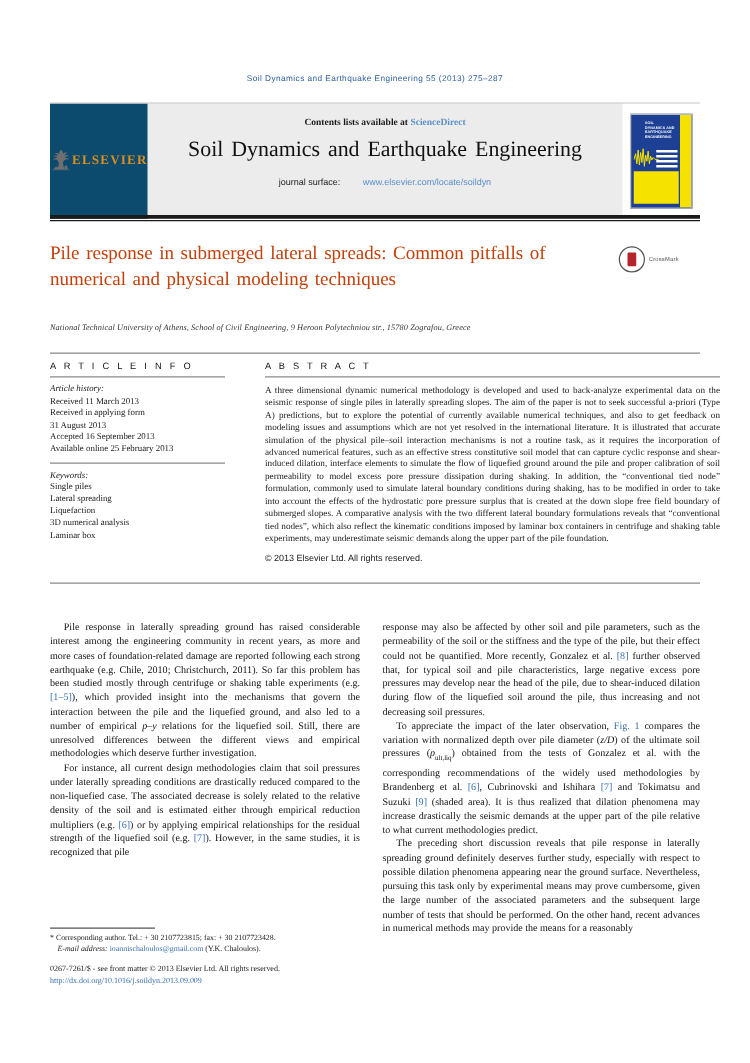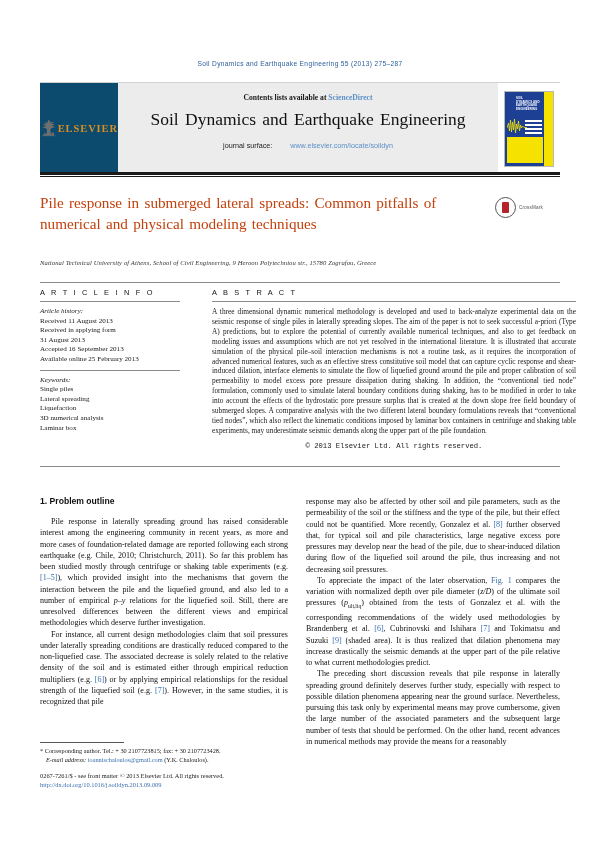--- a/index.html
+++ b/index.html
@@ -133,22 +133,22 @@
   .info-text{
     font-size:7.1px;line-height:9.6px;color:#1a1a1a;
     font-family:"Liberation Serif", serif;
   }
   .info-text .it{font-style:italic;}
   .abs-text{
     font-size:7.35px;line-height:9.9px;color:#1a1a1a;text-align:justify;
     font-family:"Liberation Serif", serif;
   }
   .abs-copy{
-    margin-top:6px;text-align:center;font-size:7.2px;color:#1a1a1a;
-    font-family:Liberation Mono, monospace;
+    margin-top:6px;text-align:left;font-size:7.2px;color:#1a1a1a;
+    font-family:Liberation Sans, sans-serif;
   }
   .panel-rule-bot{position:absolute;left:40px;top:466px;width:520px;height:1px;background:#8a8a8a;}
 
   
   .body-left{position:absolute;left:40px;top:496px;width:248px;}
   .body-right{position:absolute;left:306px;top:496px;width:254px;}
   .body-h{
     font-family:"Liberation Sans", sans-serif;
     font-size:8.6px;font-weight:700;color:#111;margin-bottom:10px;
   }
@@ -239,21 +239,21 @@
 
   <div class="affiliation">National Technical University of Athens, School of Civil Engineering, 9 Heroon Polytechniou str., 15780 Zografou, Greece</div>
 
   <div class="panel-rule-top"></div>
 
   <div class="col-info">
     <div class="sec-head">A R T I C L E  I N F O</div>
     <div class="hr-thin"></div>
     <div class="info-text">
       <span class="it">Article history:</span><br>
-      <span>Received 11 August 2013</span><br>
+      <span>Received 11 March 2013</span><br>
       <span>Received in applying form</span><br>
       <span>31 August 2013</span><br>
       <span>Accepted 16 September 2013</span><br>
       <span>Available online 25 February 2013</span>
     </div>
     <div class="hr-thin2"></div>
     <div class="info-text">
       <span class="it">Keywords:</span><br>
       <span>Single piles</span><br>
       <span>Lateral spreading</span><br>
@@ -266,21 +266,20 @@
   <div class="col-abs">
     <div class="sec-head">A B S T R A C T</div>
     <div class="hr-thin"></div>
     <div class="abs-text">A three dimensional dynamic numerical methodology is developed and used to back-analyze experimental data on the seismic response of single piles in laterally spreading slopes. The aim of the paper is not to seek successful a-priori (Type A) predictions, but to explore the potential of currently available numerical techniques, and also to get feedback on modeling issues and assumptions which are not yet resolved in the international literature. It is illustrated that accurate simulation of the physical pile–soil interaction mechanisms is not a routine task, as it requires the incorporation of advanced numerical features, such as an effective stress constitutive soil model that can capture cyclic response and shear-induced dilation, interface elements to simulate the flow of liquefied ground around the pile and proper calibration of soil permeability to model excess pore pressure dissipation during shaking. In addition, the “conventional tied node” formulation, commonly used to simulate lateral boundary conditions during shaking, has to be modified in order to take into account the effects of the hydrostatic pore pressure surplus that is created at the down slope free field boundary of submerged slopes. A comparative analysis with the two different lateral boundary formulations reveals that “conventional tied nodes”, which also reflect the kinematic conditions imposed by laminar box containers in centrifuge and shaking table experiments, may underestimate seismic demands along the upper part of the pile foundation.</div>
     <div class="abs-copy">© 2013 Elsevier Ltd. All rights reserved.</div>
   </div>
 
   <div class="panel-rule-bot"></div>
 
   <div class="body-left">
-    <div class="body-h">1. Problem outline</div>
 
     <p class="p"><span>Pile response in laterally spreading ground has raised considerable interest among the engineering community in recent years, as more and more cases of foundation-related damage are reported following each strong earthquake (e.g. Chile, 2010; Christchurch, 2011). So far this problem has been studied mostly through centrifuge or shaking table experiments (e.g. </span><span class="ref">[1–5]</span><span>), which provided insight into the mechanisms that govern the interaction between the pile and the liquefied ground, and also led to a number of empirical </span><span class="ital">p–y</span><span> relations for the liquefied soil. Still, there are unresolved differences between the different views and empirical methodologies which deserve further investigation.</span></p>
 
     <p class="p"><span>For instance, all current design methodologies claim that soil pressures under laterally spreading conditions are drastically reduced compared to the non-liquefied case. The associated decrease is solely related to the relative density of the soil and is estimated either through empirical reduction multipliers (e.g. </span><span class="ref">[6]</span><span>) or by applying empirical relationships for the residual strength of the liquefied soil (e.g. </span><span class="ref">[7]</span><span>). However, in the same studies, it is recognized that pile</span></p>
   </div>
 
   <div class="body-right">
     <p class="p noind"><span>response may also be affected by other soil and pile parameters, such as the permeability of the soil or the stiffness and the type of the pile, but their effect could not be quantified. More recently, Gonzalez et al. </span><span class="ref">[8]</span><span> further observed that, for typical soil and pile characteristics, large negative excess pore pressures may develop near the head of the pile, due to shear-induced dilation during flow of the liquefied soil around the pile, thus increasing and not decreasing soil pressures.</span></p>
 
     <p class="p"><span>To appreciate the impact of the later observation, </span><span class="ref">Fig. 1</span><span> compares the variation with normalized depth over pile diameter (</span><span class="ital">z/D</span><span>) of the ultimate soil pressures (</span><span class="ital">p</span><sub>ult,liq</sub><span>) obtained from the tests of Gonzalez et al. with the corresponding recommendations of the widely used methodologies by Brandenberg et al. </span><span class="ref">[6]</span><span>, Cubrinovski and Ishihara </span><span class="ref">[7]</span><span> and Tokimatsu and Suzuki </span><span class="ref">[9]</span><span> (shaded area). It is thus realized that dilation phenomena may increase drastically the seismic demands at the upper part of the pile relative to what current methodologies predict.</span></p>

